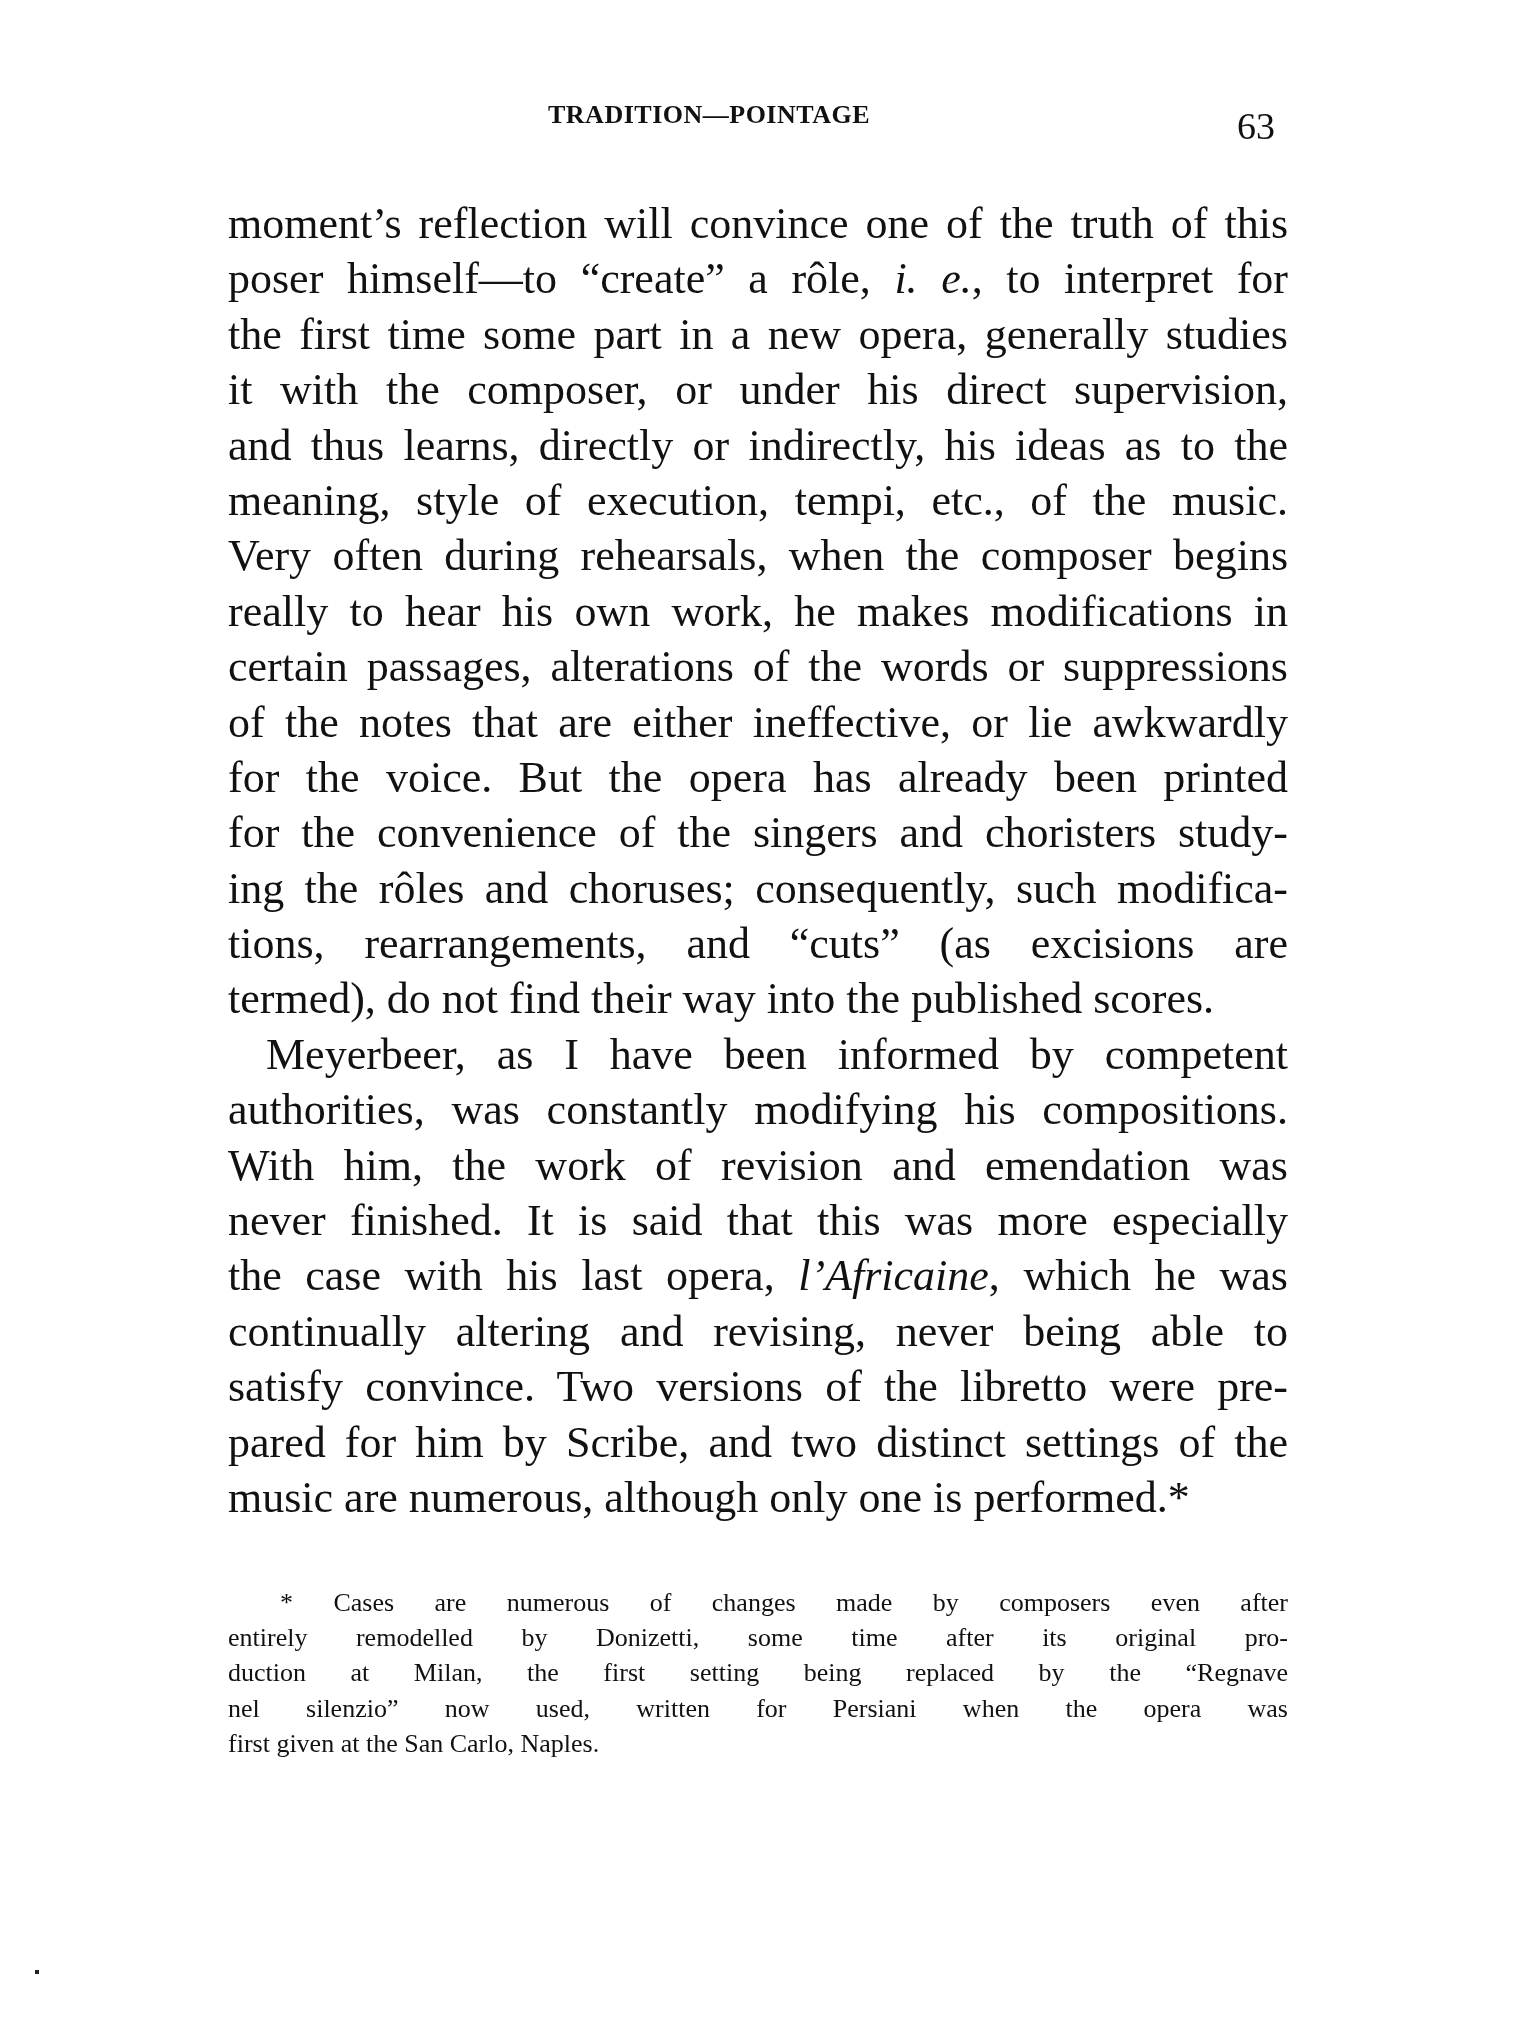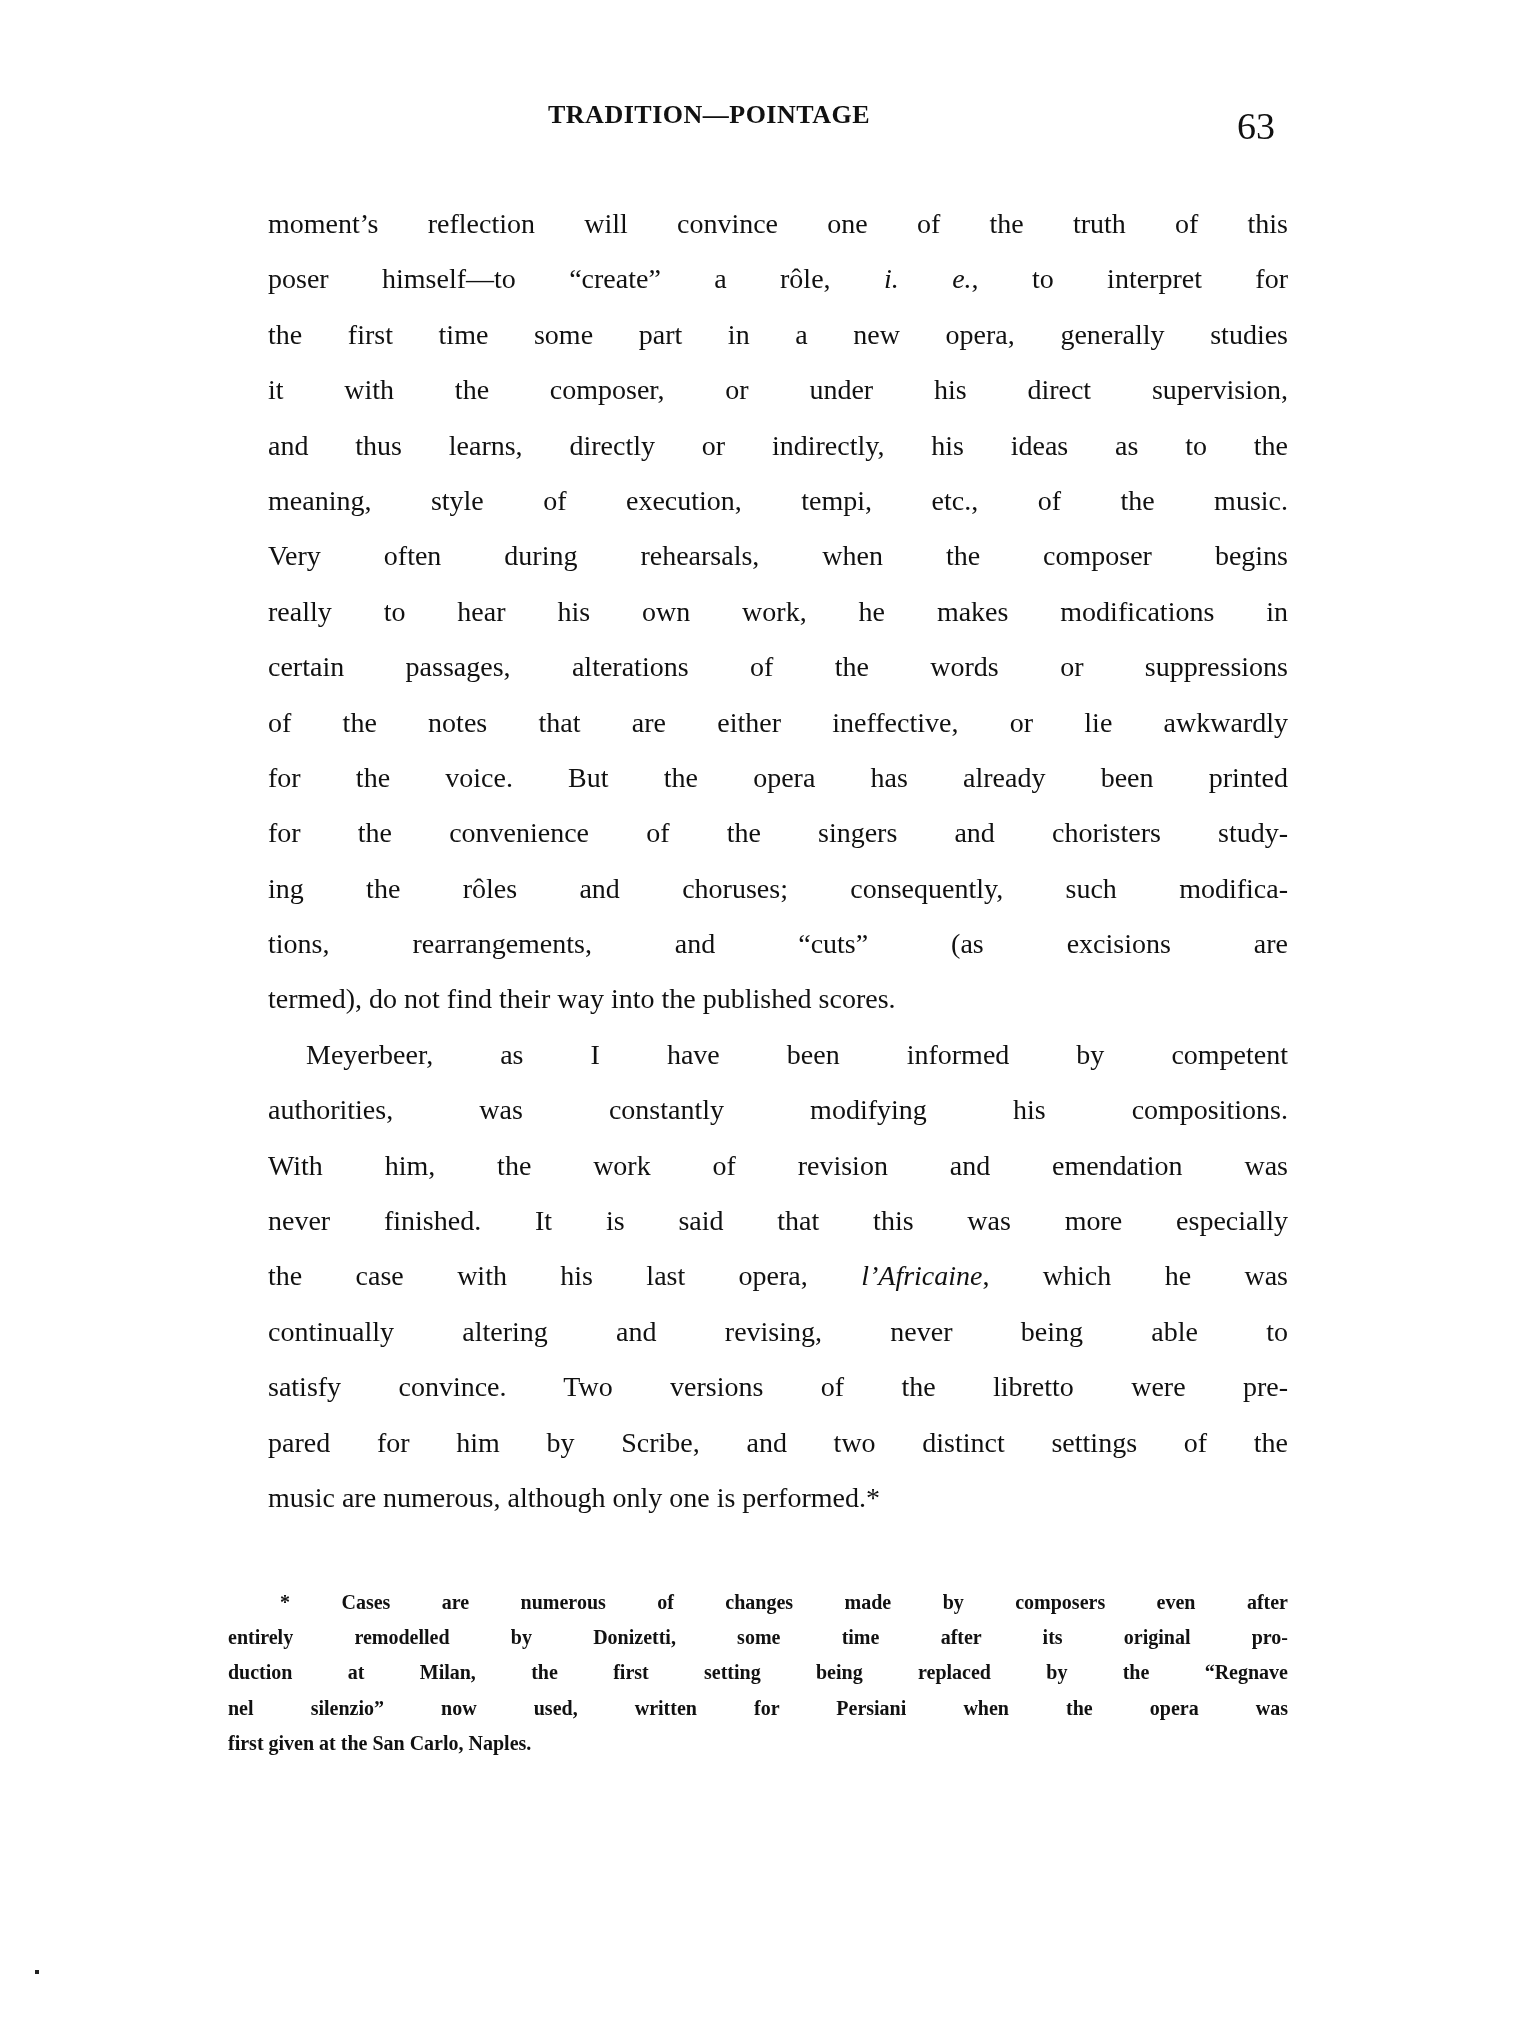--- a/index.html
+++ b/index.html
@@ -1,24 +1,24 @@
 <!DOCTYPE html>
 <html><head>
 <meta charset="utf-8">
 <style>
   html, body { margin:0; padding:0; background:#ffffff; }
   body { width:1513px; height:2021px; position:relative; overflow:hidden; font-family:"Liberation Serif","DejaVu Serif",serif; color:#111; }
   .running-head { position:absolute; top:100px; left:548px; font-size:26px; letter-spacing:0.5px; font-weight:bold; }
   .page-number { position:absolute; top:104px; left:1237px; font-size:38px; }
   .body-text { position:absolute; left:228px; width:1060px; top:196px; }
-  .line { display:block; font-size:28px; line-height:55.4px; height:55.4px; text-align:justify; text-align-last:justify; white-space:nowrap;margin-left:40px; }
+  .line { display:block; font-size:44px; line-height:55.4px; height:55.4px; text-align:justify; text-align-last:justify; white-space:nowrap; }
   .line.last { text-align-last:left; }
   .line.indent { padding-left:38px; }
   .footnote { position:absolute; left:228px; width:1060px; top:1585px; }
-  .fline { display:block; font-size:20px; line-height:35.2px; height:35.2px; text-align:justify; text-align-last:justify; white-space:nowrap; font-weight:bold; }
+  .fline { display:block; font-size:26px; line-height:35.2px; height:35.2px; text-align:justify; text-align-last:justify; white-space:nowrap; font-weight:normal; }
   .fline.indent { padding-left:52px; }
   .fline.last { text-align-last:left; }
   .stray-mark { position:absolute; left:35px; top:1970px; width:4px; height:4px; background:#222; }
   i { font-style:italic; }
 </style>
 </head>
 <body>
 
 <div class="running-head">TRADITION—POINTAGE</div>
 <div class="page-number">63</div>

